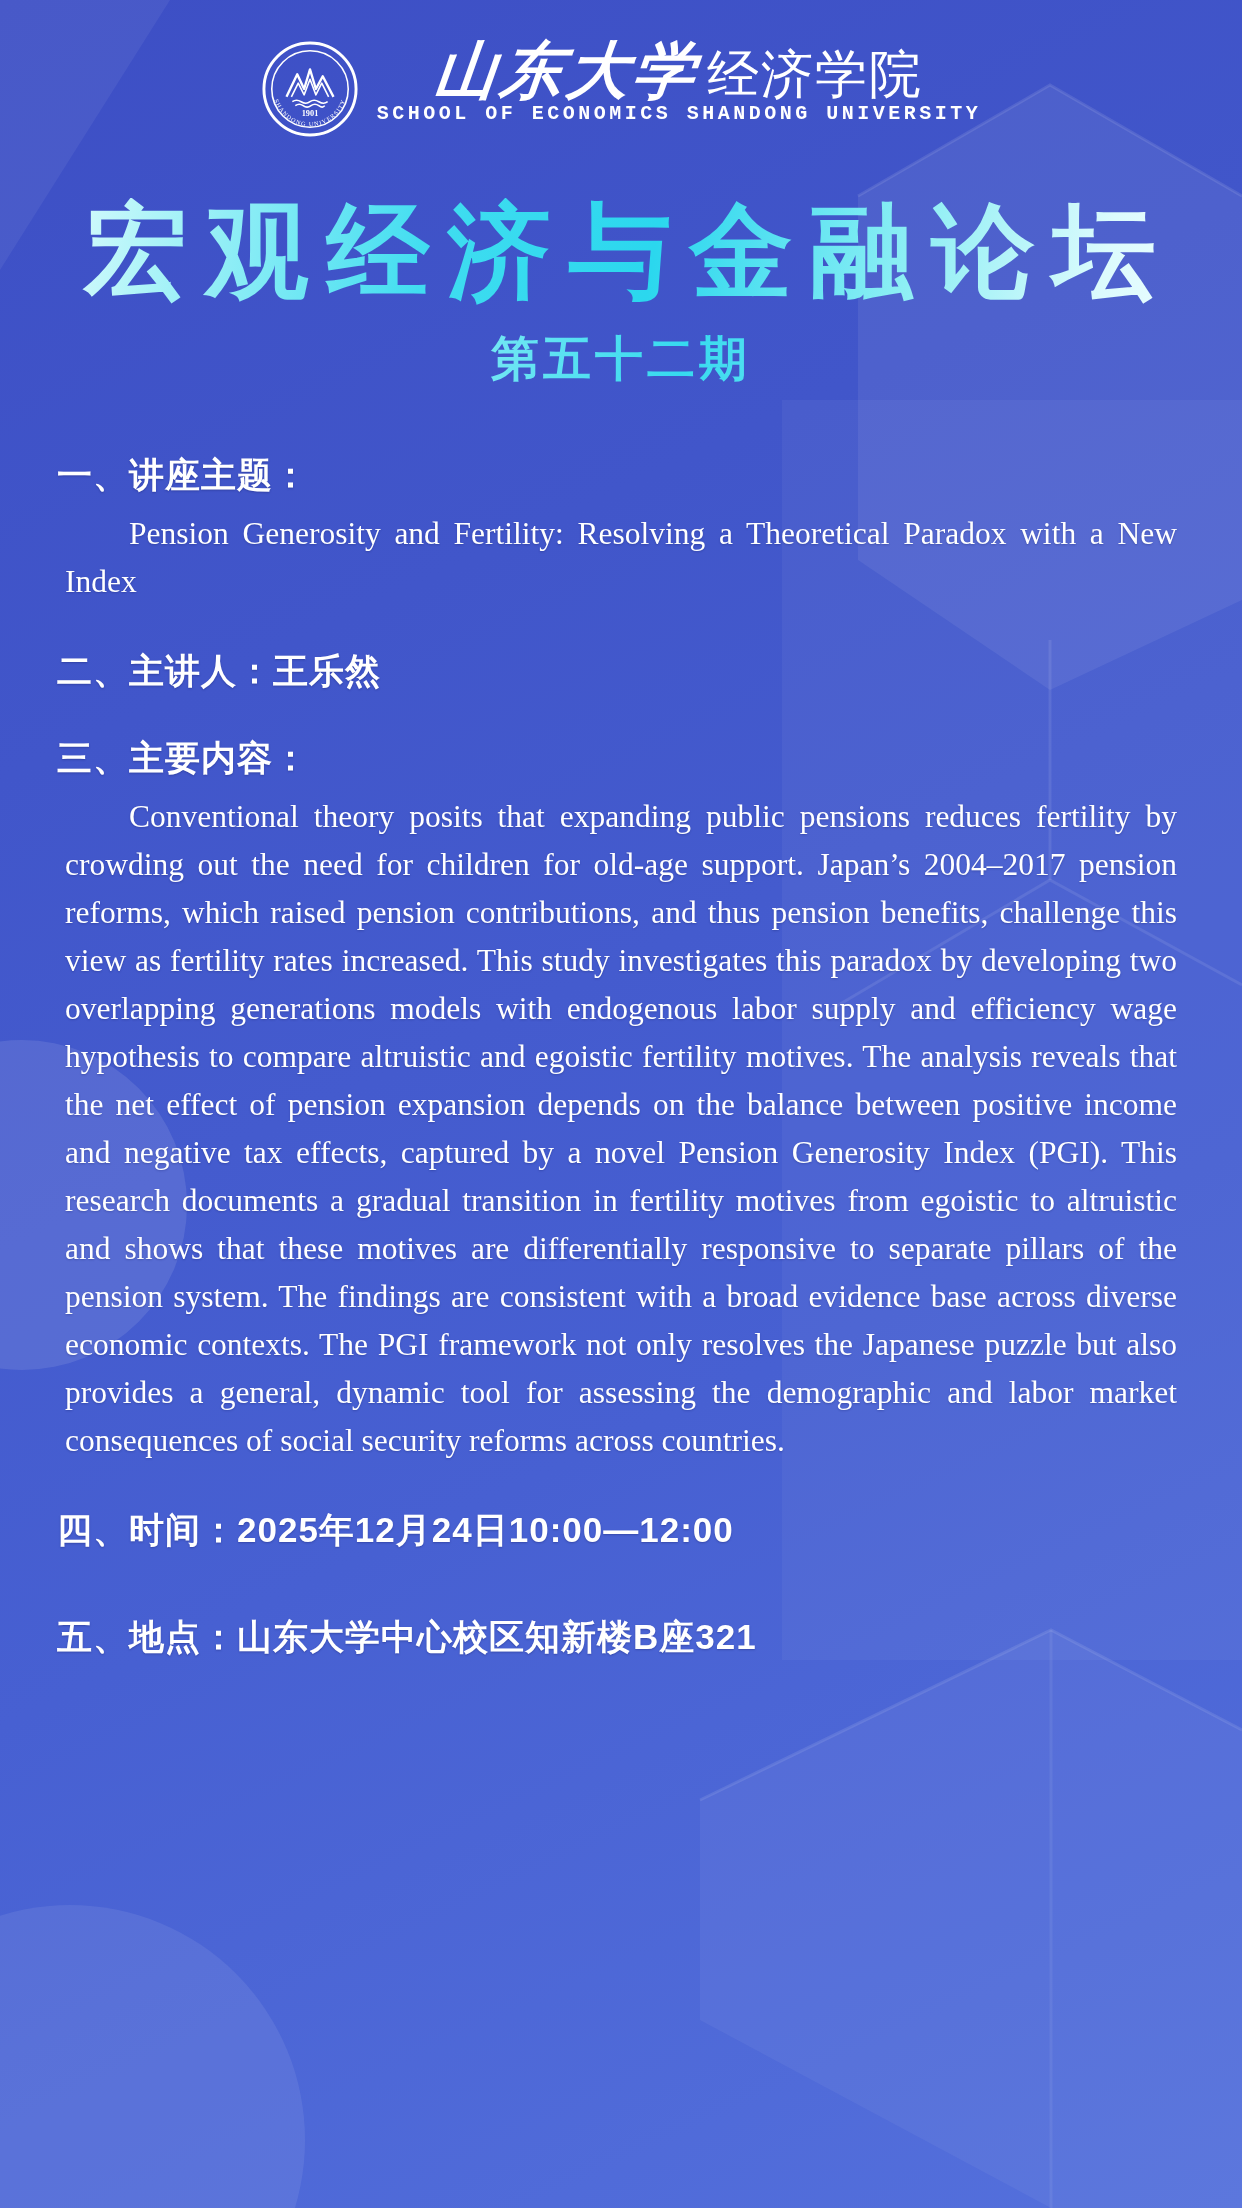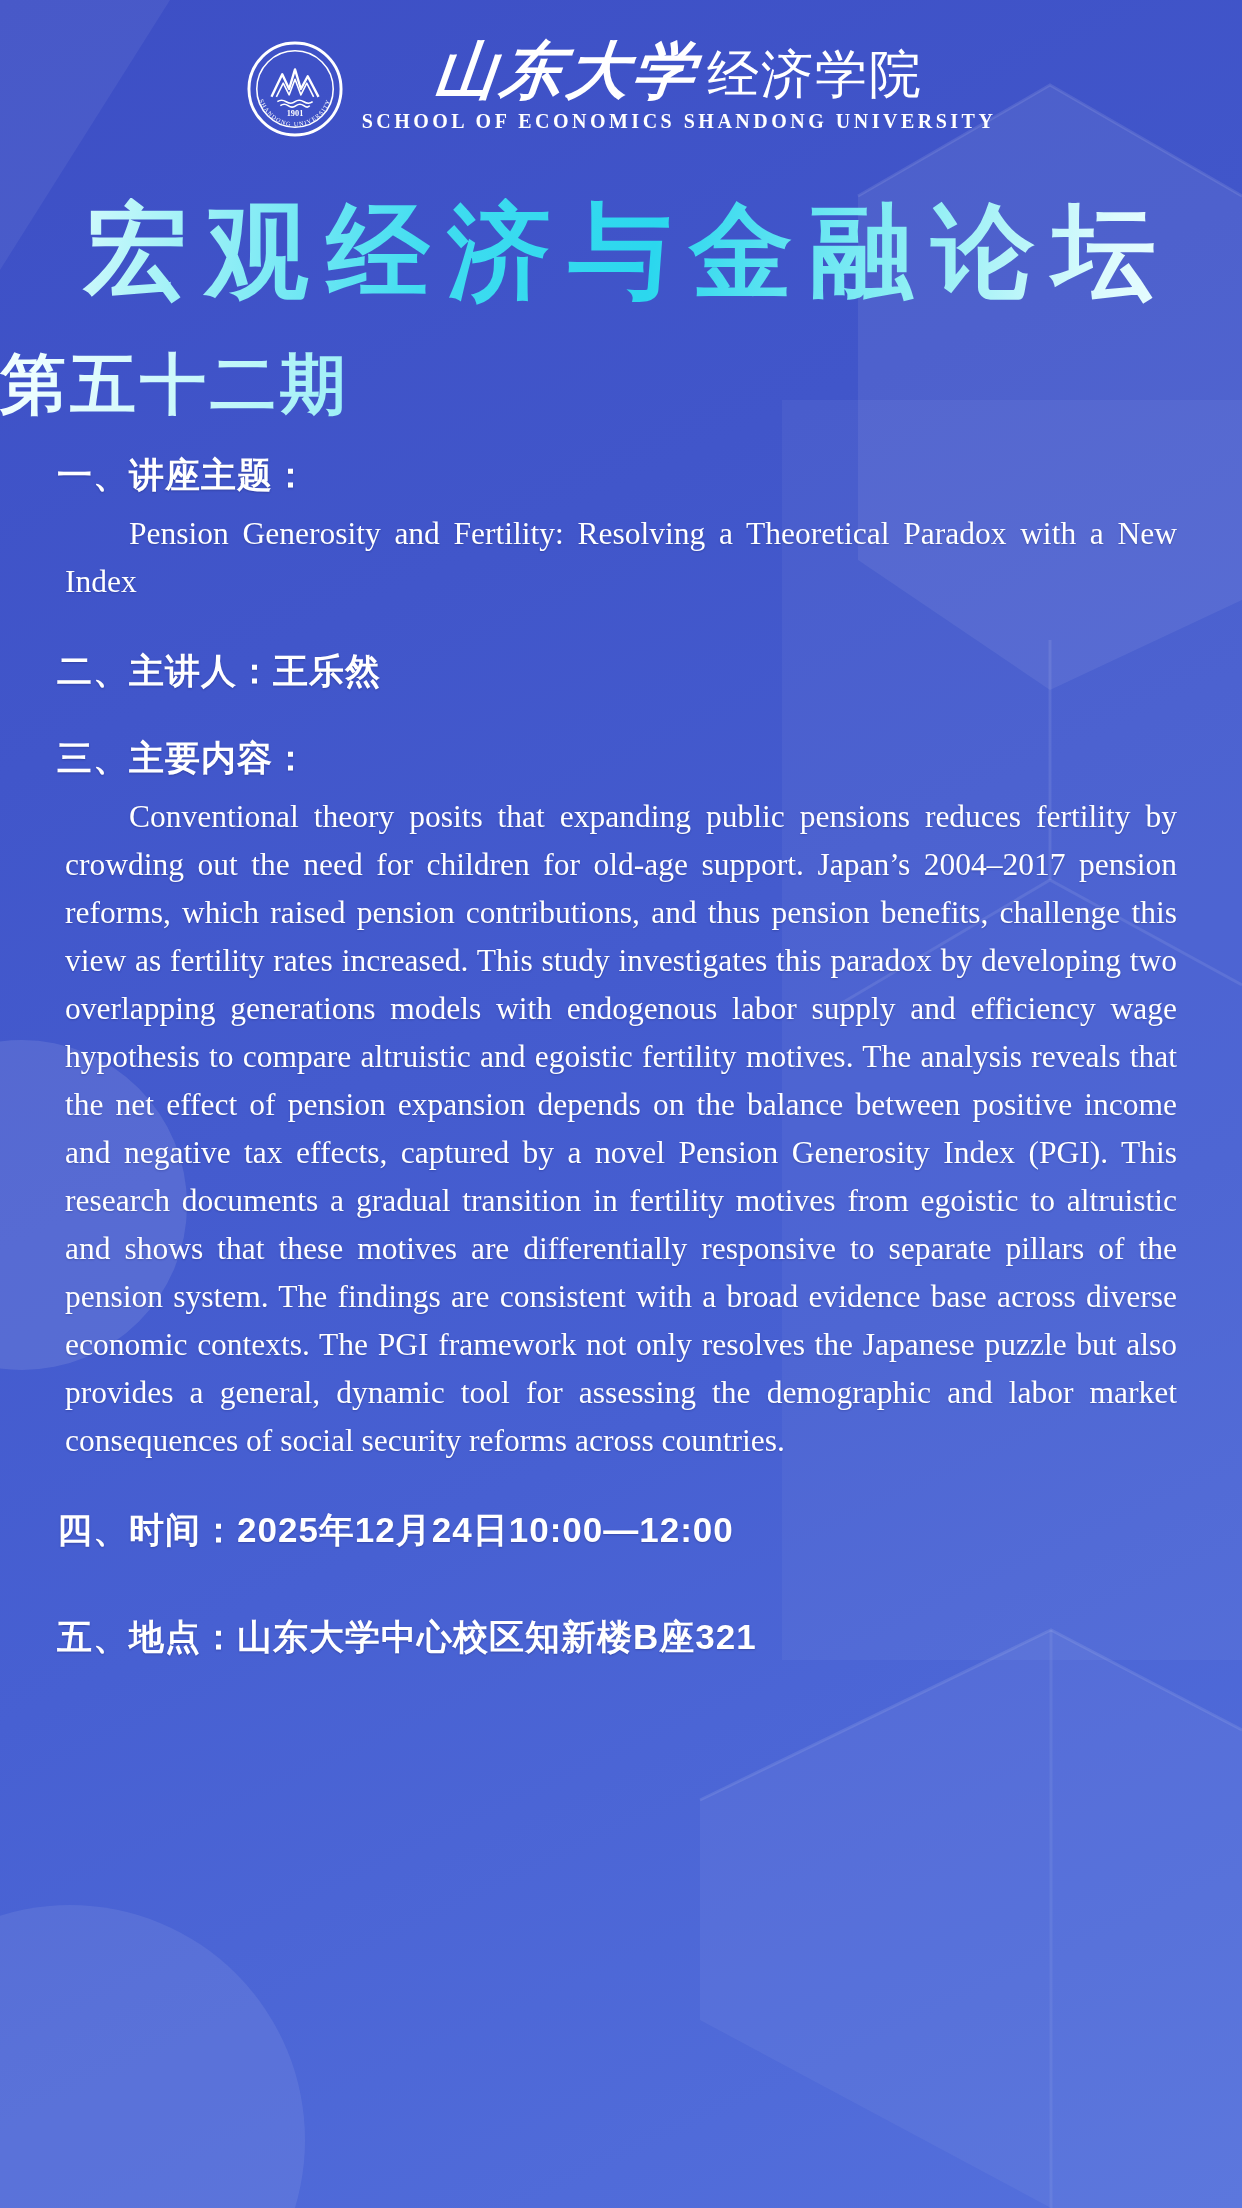--- a/index.html
+++ b/index.html
@@ -10,30 +10,30 @@
   .bg-svg{position:absolute;inset:0;pointer-events:none;}
   
   .logo-row{position:absolute;top:40px;left:0;width:100%;
        display:flex;justify-content:center;align-items:flex-start;gap:18px;}
   .seal{width:98px;height:98px;flex:0 0 auto;}
   .logo-text-col{display:flex;flex-direction:column;align-items:center;}
   .logo-names{display:flex;align-items:baseline;gap:8px;line-height:1;}
   .univ-cn{font-size:62px;font-weight:700;font-style:italic;
        transform:skewX(-6deg);letter-spacing:4px;}
   .school-cn{font-size:52px;font-weight:400;letter-spacing:2px;}
-  .school-en{margin-top:8px;font-family:Liberation Serif, serif;
+  .school-en{font-family:Liberation Mono, monospace;
        font-size:20px;font-weight:700;letter-spacing:3.5px;white-space:nowrap;}
   
   .main-title{position:absolute;top:198px;left:8px;width:100%;text-align:center;
        font-size:103px;font-weight:900;letter-spacing:18px;line-height:1.05;
        background:linear-gradient(100deg,#f2ffff 0%,#aef4f8 12%,#40ddf0 34%,#2bd7ee 52%,#8ceef4 72%,#dcfbfd 88%,#f4ffff 100%);
        -webkit-background-clip:text;background-clip:text;color:transparent;
        -webkit-text-fill-color:transparent;}
-  .issue-title{position:absolute;top:350px;left:0;width:100%;
-       font-size:66px;font-weight:900;letter-spacing:4px;line-height:1.05;
+  .issue-title{position:absolute;top:334px;left:0;width:100%;text-align:center;
+       font-size:48px;font-weight:900;letter-spacing:4px;line-height:1.05;
        background:linear-gradient(100deg,#f4ffff 0%,#bdf6f9 20%,#35daef 55%,#a5f1f6 80%,#f6ffff 100%);
        -webkit-background-clip:text;background-clip:text;color:transparent;
        -webkit-text-fill-color:transparent;}
   
   .content{position:absolute;top:452px;left:57px;right:57px;}
   .section{margin-bottom:42px;}
   .sec-heading{font-size:35px;font-weight:800;letter-spacing:1px;line-height:1.3;
        margin:0 0 12px 0;text-shadow:0 1px 2px rgba(20,30,100,.35);}
   .sec-heading.solo{margin-bottom:0;margin-top:20px;}
   .body-en{font-family:"Liberation Serif","DejaVu Serif",serif;

